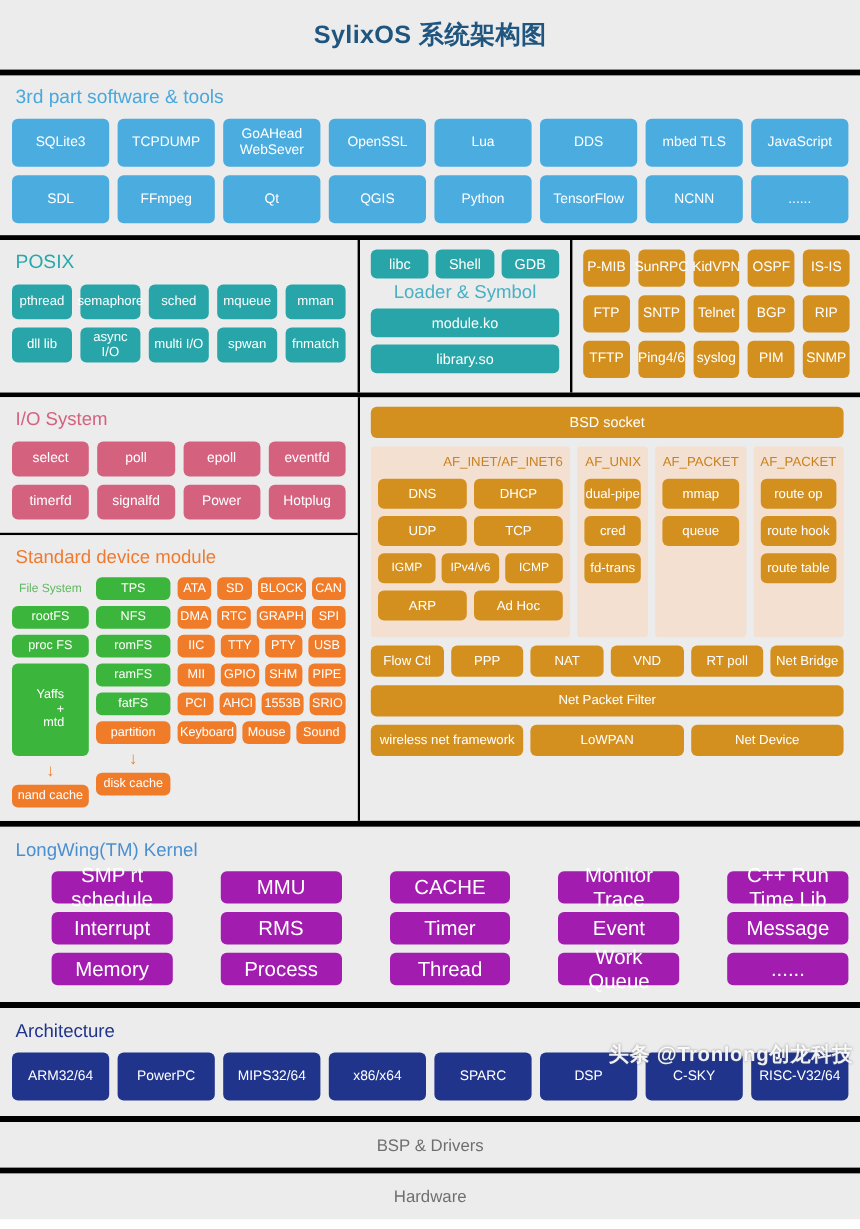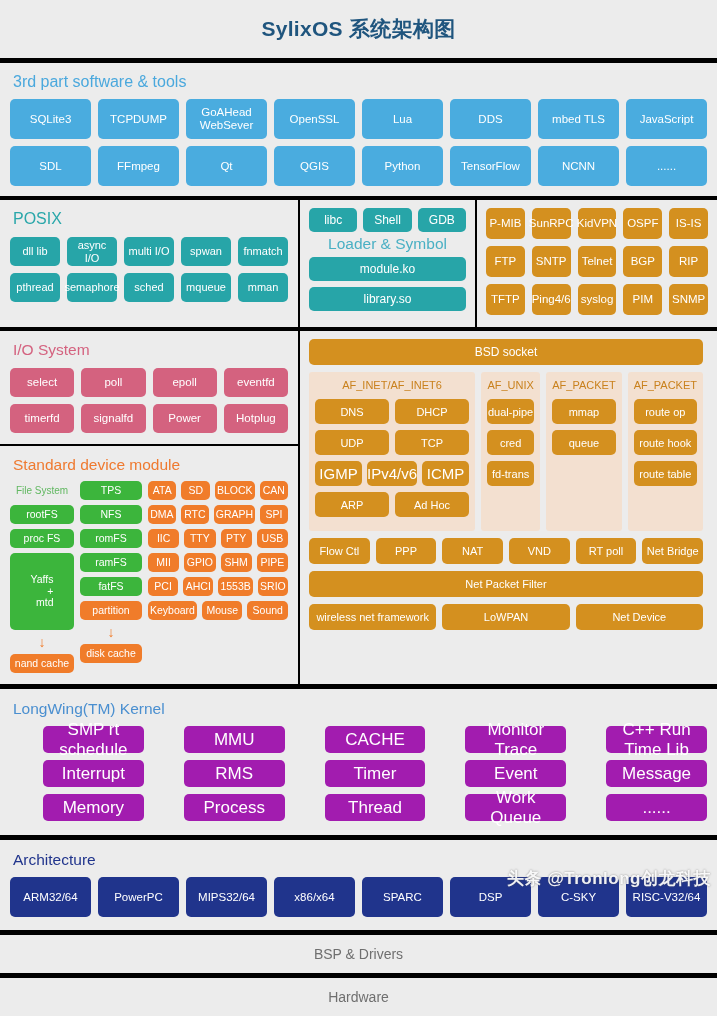--- a/index.html
+++ b/index.html
@@ -99,31 +99,31 @@
   
   .bar-wide {
     background: #d4901f; color: #fff; border-radius: 5px;
     display: flex; align-items: center; justify-content: center;
     font-size: 12px; height: 26px;
   }
   .af-row { display: flex; gap: 6px; margin-top: 7px; }
   .af-col { background: #f3e0d0; border-radius: 3px; padding: 7px 6px 8px; }
   .af-inet { width: 166px; }
   .af-other { flex: 1; }
-  .af-title { color: #c9811d; font-size: 11px; text-align: center; margin-bottom: 8px; }
+  .af-title { color: #c9811d; font-size: 11px; text-align: right; margin-bottom: 8px; }
   .af-chip {
     background: #d4901f; color: #fff; border-radius: 5px; font-size: 11px;
     display: flex; align-items: center; justify-content: center;
     height: 25px; margin-bottom: 6px;
   }
   .af-chip:last-child { margin-bottom: 0; }
   .af-pair { display: flex; gap: 6px; margin-bottom: 6px; }
   .af-pair .af-chip { flex: 1; margin-bottom: 0; }
   .af-triple { display: flex; gap: 5px; margin-bottom: 6px; }
-  .af-triple .af-chip { flex: 1; margin-bottom: 0; font-size: 15px; }
+  .af-triple .af-chip { flex: 1; margin-bottom: 0; font-size: 10px; }
   .net-row { display: flex; gap: 6px; margin-top: 7px; }
   .net-row .bar-wide { flex: 1; font-size: 11px; }
   .net-row.w3 .bar-wide { font-size: 11px; }
 
   
   .s-kernel { padding: 9px 10px 14px 10px; }
   .s-kernel .sec-title { color: #4a8fd0; font-size: 15.5px; margin-bottom: 8px; }
   .s-kernel .chip { background: #a21caf; height: 27px; font-size: 17px; margin-left: 33px; }
 
   
@@ -175,33 +175,33 @@
         <div class="chip">TensorFlow</div>
         <div class="chip">NCNN</div>
         <div class="chip">......</div>
       </div>
   </div>
   <div class="divider" style="height:4px"></div>
 
   <div class="band">
     <div class="panel-posix teal">
       <div class="sec-title">POSIX</div>
+      <div class="chip-row" id="px1">
+          <div class="chip">pthread</div>
+          <div class="chip">semaphore</div>
+          <div class="chip">sched</div>
+          <div class="chip">mqueue</div>
+          <div class="chip">mman</div>
+        </div>
       <div class="chip-row" id="px2">
           <div class="chip">dll lib</div>
           <div class="chip">async I/O</div>
           <div class="chip">multi I/O</div>
           <div class="chip">spwan</div>
           <div class="chip">fnmatch</div>
-        </div>
-      <div class="chip-row" id="px1">
-          <div class="chip">pthread</div>
-          <div class="chip">semaphore</div>
-          <div class="chip">sched</div>
-          <div class="chip">mqueue</div>
-          <div class="chip">mman</div>
         </div>
     </div>
     <div class="panel-loader">
       <div class="loader-top" id="ldtop">
           <div class="loader-chip">libc</div>
           <div class="loader-chip">Shell</div>
           <div class="loader-chip">GDB</div>
         </div>
       <div class="loader-title">Loader &amp; Symbol</div>
       <div id="lditems">

